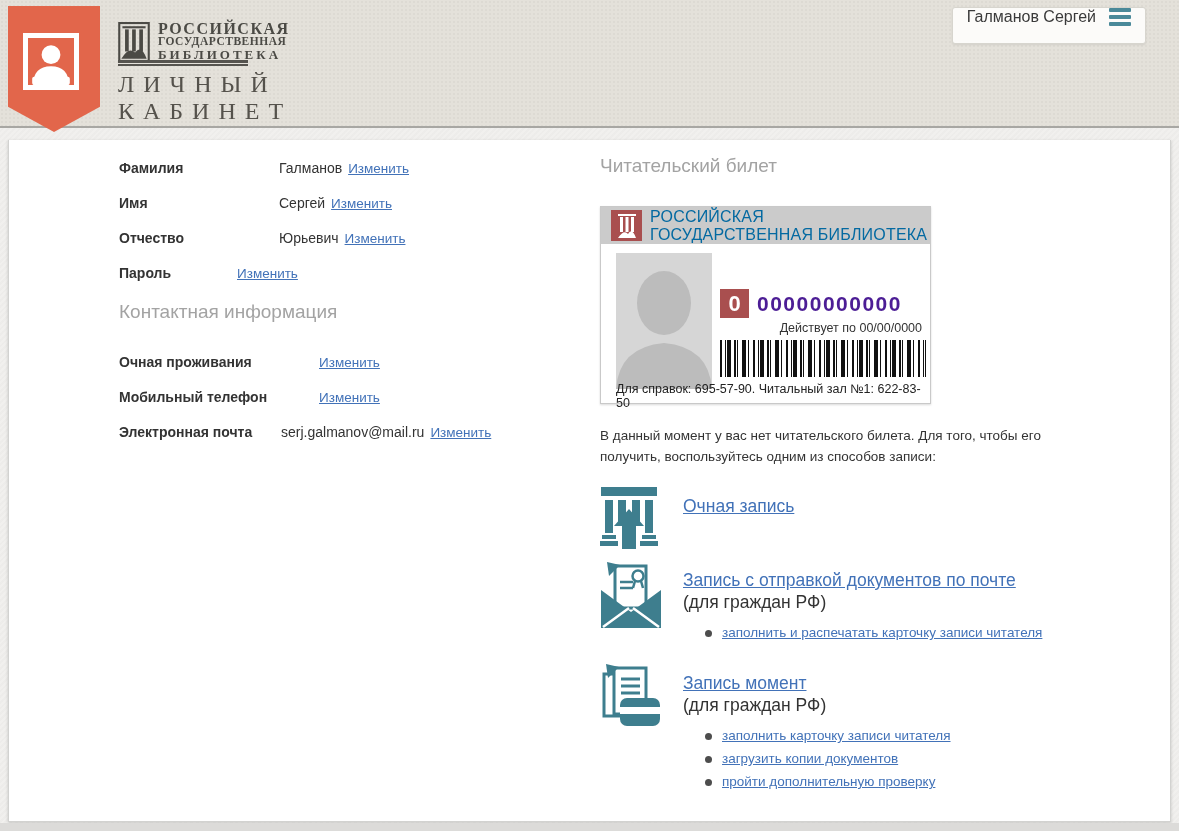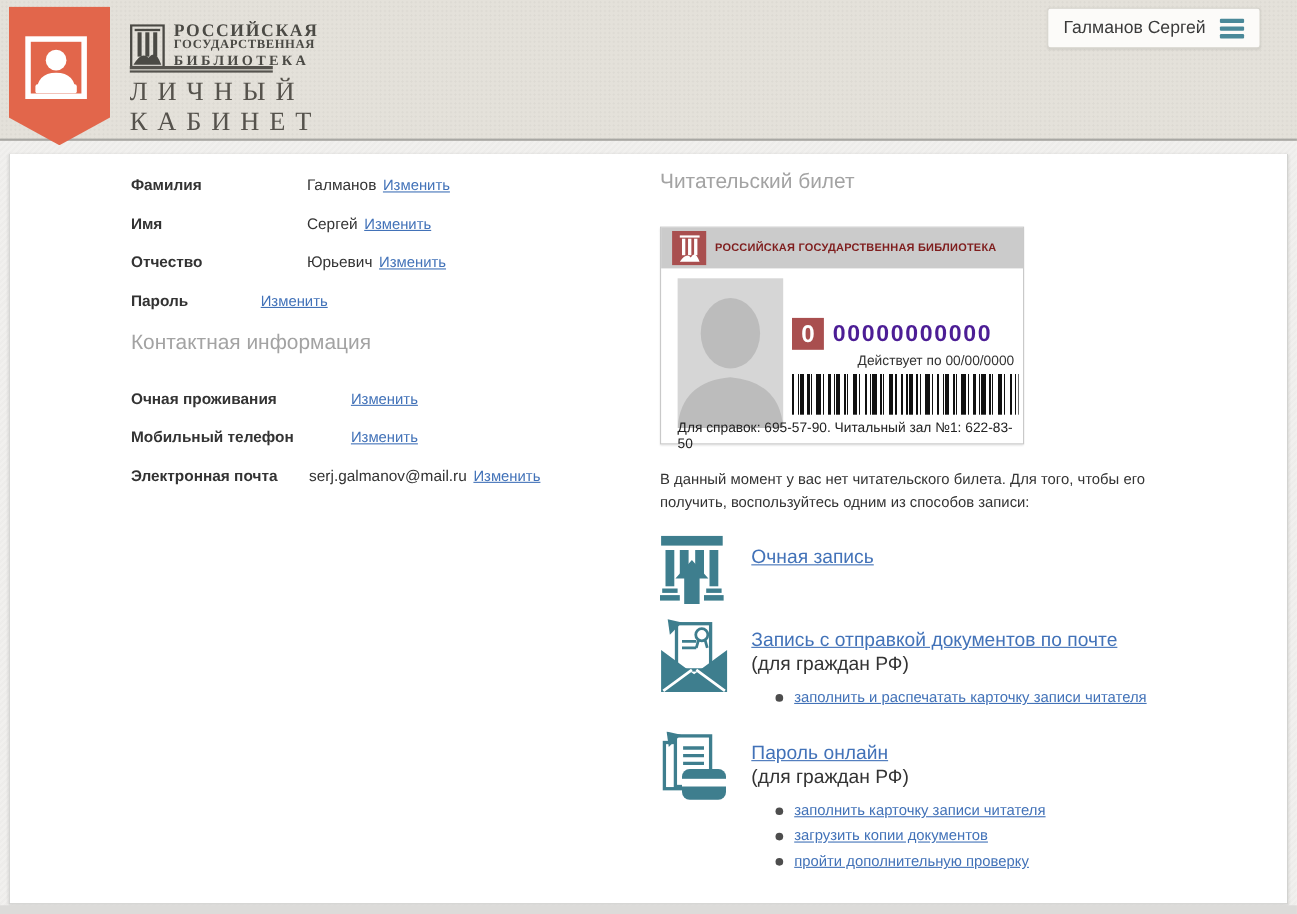--- a/index.html
+++ b/index.html
@@ -46,21 +46,21 @@
     position:absolute; left:118px;
     font-family:"Liberation Serif", serif; font-size:24px; color:#55524c;
     letter-spacing:9px; line-height:24px;
   }
   .cabinet-l1 { top:72px; }
   .cabinet-l2 { top:99px; }
   .user-btn {
     position:absolute; right:33px; top:7px; height:37px;
     background:#fcfbf9; border:1px solid #d7d5ce; border-radius:3px;
     box-shadow:0 1px 2px rgba(0,0,0,.08);
-    display:flex; align-items:center; gap:13px; padding:0 14px;
+    display:flex; gap:13px; padding:0 14px;
     font-size:16px; color:#3a3a3a; cursor:pointer;
   }
   .burger { display:flex; flex-direction:column; gap:3px; }
   .burger i { display:block; width:22px; height:4px; background:#4a8999; border-radius:1px; }
   
   .panel {
     position:absolute; top:140px; left:8px; width:1163px; height:682px;
     background:#fff; border:1px solid #d2d2d0; border-top:none;
     box-shadow:0 1px 3px rgba(0,0,0,.18);
   }
@@ -78,21 +78,21 @@
   .rc-heading { font-size:19px; font-weight:normal; color:#a3a3a3; margin-top:15px; }
   .card {
     margin-top:29px; width:331px; height:198px; background:#fff;
     border:1px solid #c9c9c9; box-shadow:0 1px 2px rgba(0,0,0,.15);
   }
   .card-head { height:37px; background:#cbcbcb; display:flex; align-items:center; }
   .card-logo {
     width:31px; height:31px; background:#a94f4f; margin-left:10px; flex:0 0 31px;
     display:flex; align-items:center; justify-content:center;
   }
-  .card-title { font-weight:bold; font-size:10px; color:#7f1d1d; margin-left:8px; letter-spacing:0.2px; }
+  .card-title { font-weight:normal; font-size:16px; color:#0369a1; margin-left:8px; letter-spacing:0.2px; }
   .card-body { position:relative; height:160px; }
   .photo { position:absolute; left:15px; top:9px; width:96px; height:136px; background:#d6d6d6; overflow:hidden; }
   .num-row { position:absolute; left:119px; top:45px; display:flex; align-items:center; }
   .num-prefix {
     width:29px; height:29px; background:#a94f4f; color:#fff;
     font-size:22px; font-weight:bold; display:flex; align-items:center; justify-content:center;
   }
   .num-zeros { margin-left:8px; font-size:21px; font-weight:bold; color:#4c1d95; letter-spacing:1.5px; }
   .valid { position:absolute; right:8px; top:77px; font-size:12.5px; color:#333; }
   .barcode {
@@ -290,21 +290,21 @@
             <rect x="14" y="4" width="32" height="46" fill="#fff" stroke="#3e7e8e" stroke-width="3"></rect>
             <path d="M6 0 L19 3 L8 14 Z" fill="#3e7e8e"></path>
             <line x1="21" y1="15" x2="40" y2="15" stroke="#3e7e8e" stroke-width="3"></line>
             <line x1="21" y1="22" x2="40" y2="22" stroke="#3e7e8e" stroke-width="3"></line>
             <line x1="21" y1="29" x2="40" y2="29" stroke="#3e7e8e" stroke-width="3"></line>
             <rect x="20" y="34" width="40" height="28" rx="7" fill="#3e7e8e"></rect>
             <rect x="20" y="43" width="40" height="7" fill="#fff"></rect>
           </svg>
         </div>
         <div class="opt-text">
-          <a class="opt-link">Пароль онлайн</a>
+          <a class="opt-link">Запись момент</a>
           <div class="opt-sub">(для граждан РФ)</div>
           <div class="opt-list">
             <div class="bullet-item">
               <span class="dot"></span>
               <a>заполнить карточку записи читателя</a>
             </div>
             <div class="bullet-item">
               <span class="dot"></span>
               <a>загрузить копии документов</a>
             </div>

